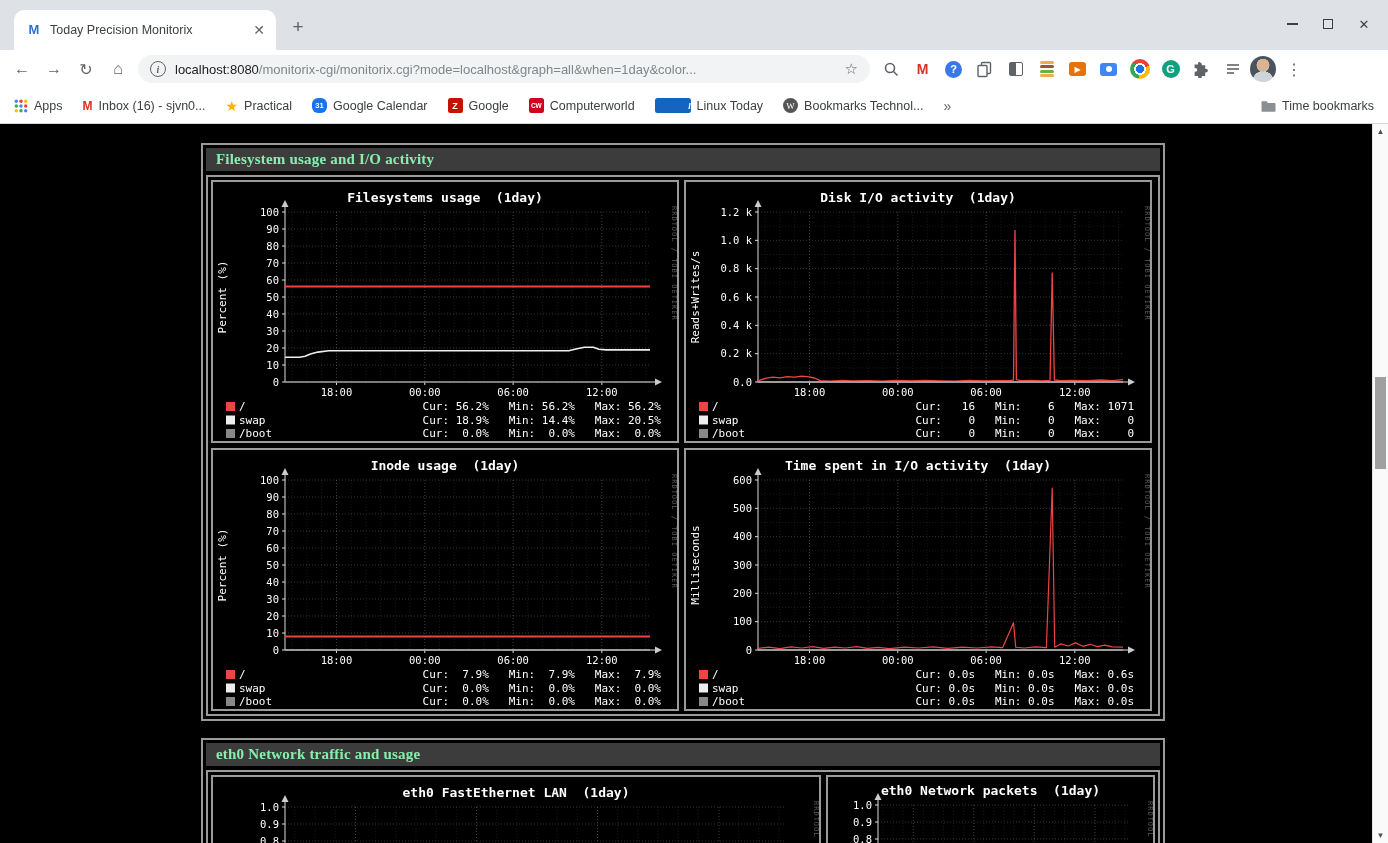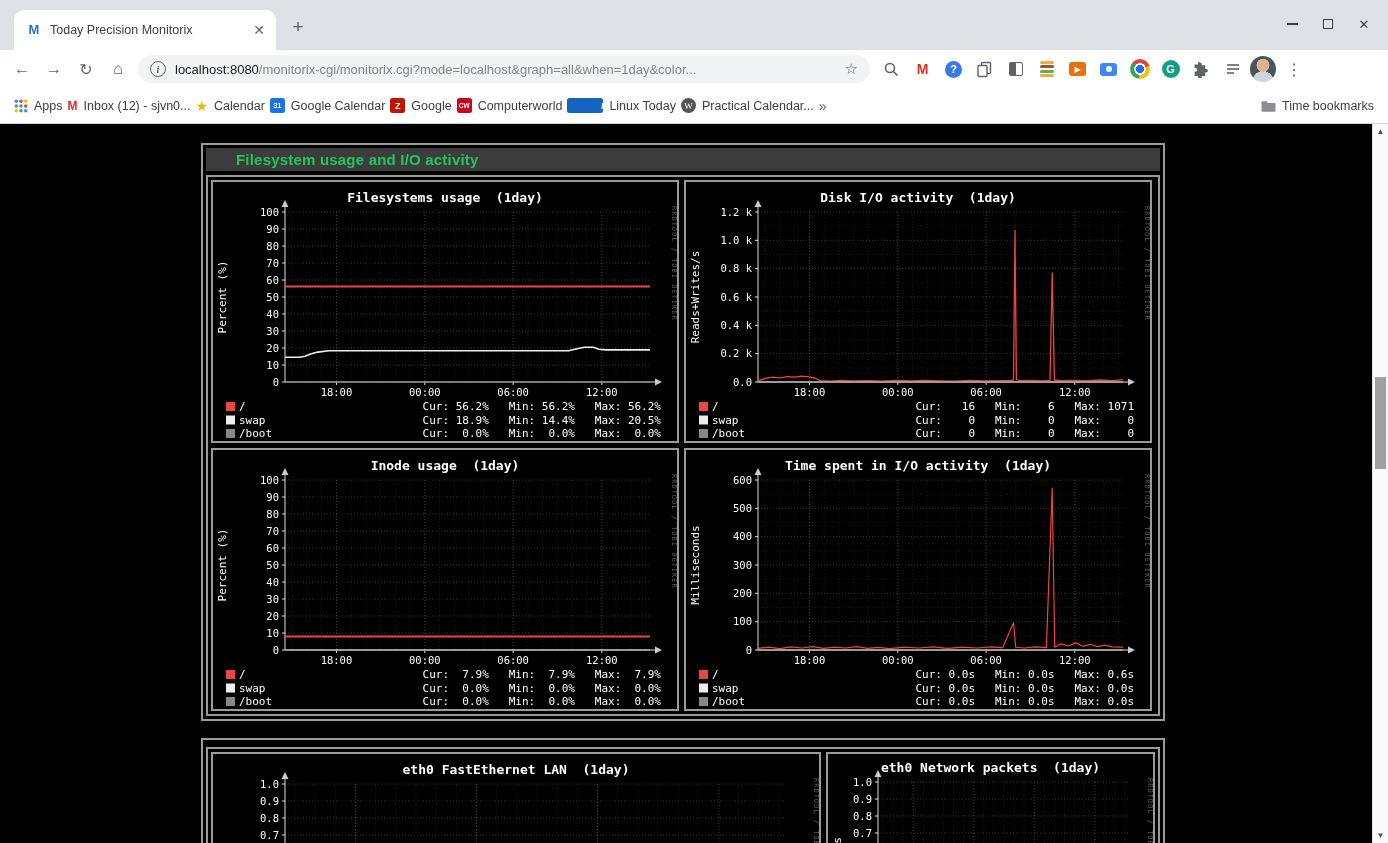--- a/index.html
+++ b/index.html
@@ -33,38 +33,38 @@
   .stack-ico i{display:block;width:14px;height:3px;border-radius:2px;}
   .s1{background:#e6b04c;}.s2{background:#a0522d;}.s3{background:#6cae45;}.s4{background:#e6b04c;}
   .cast-ico{width:17px;height:14px;background:#e8710a;border-radius:3px;display:flex;align-items:center;justify-content:center;color:#fff;font-size:8px;}
   .cam-ico{width:17px;height:13px;background:#4285f4;border-radius:3px;display:flex;align-items:center;justify-content:center;}
   .cam-ico i{display:block;width:6px;height:6px;border-radius:50%;background:#fff;}
   .chrome-ball{width:20px;height:20px;border-radius:50%;background:radial-gradient(circle at 50% 50%,#1a73e8 0 4px,#fff 4px 6px,transparent 6px),conic-gradient(from -50deg,#ea4335 0 120deg,#fbbc04 120deg 240deg,#34a853 240deg 360deg);}
   .gram-ball{width:18px;height:18px;border-radius:50%;background:#12a07f;color:#fff;font:bold 11px "Liberation Sans",sans-serif;display:flex;align-items:center;justify-content:center;}
   .avatar{width:26px;height:26px;border-radius:50%;margin-left:6px;background:radial-gradient(circle at 50% 35%,#d8b394 0 30%,transparent 31%),radial-gradient(circle at 50% 98%,#cfd4d8 0 36%,transparent 37%),#4a545e;flex:none;}
   .menu-dots{font-size:16px;color:#5f6368;margin-left:8px;width:20px;text-align:center;}
 
-  .bookmarks{height:36px;background:#fff;display:flex;align-items:center;padding:0 14px;gap:5px;font-size:12.5px;color:#3c4043;border-bottom:1px solid #d6d6d6;}
+  .bookmarks{height:36px;background:#fff;display:flex;align-items:center;padding:0 14px;gap:20px;font-size:12.5px;color:#3c4043;border-bottom:1px solid #d6d6d6;}
   .bm{display:flex;align-items:center;gap:6px;white-space:nowrap;}
   .bm-spacer{flex:1;}
   .sq-ico{width:15px;height:15px;border-radius:2.5px;color:#fff;display:flex;align-items:center;justify-content:center;flex:none;}
-  .cal{background:#1a73e8;font:bold 7.5px "Liberation Sans",sans-serif;}
+  .cal{background:#1a73e8;font:bold 7.5px "Liberation Sans",sans-serif;border-radius:6px;}
   .zd{background:#c41200;font:bold 9px "Liberation Sans",sans-serif;}
   .cw{background:#d0021b;font:bold 6.5px "Liberation Sans",sans-serif;}
   .lt{background:#1565c0;font:bold italic 8.5px "Liberation Serif",serif;padding-left:36px;}
   .wp{background:#555;border-radius:50%;font:9px "Liberation Serif",serif;}
   .star-ico{color:#f7b500;font-size:14px;line-height:14px;}
   .chev{color:#5f6368;font-size:14px;}
 
   
   .content{position:relative;width:1388px;height:719px;background:#000;overflow:hidden;}
   .section{width:964px;margin-left:201px;border:2px solid #9a9a9a;background:#000;padding:3px;}
   .sec1{margin-top:19px;}
   .sec2{margin-top:17px;}
-  .sec-header{background:#3c3c3c;color:#22c55e;font-weight:bold;font-size:15px;padding:3px 30px;letter-spacing:.2px;}
+  .sec-header{background:#3c3c3c;color:#86efac;font-weight:bold;font-size:15px;padding:3px 10px;letter-spacing:.2px;font-family:Liberation Serif, serif;}
   .charts-wrap{margin-top:4px;border:2px solid #9a9a9a;padding:3px;display:grid;gap:5px;background:#000;}
   .grid2{grid-template-columns:468px 468px;}
   .gridnet{grid-template-columns:610px 329px;}
   .chart-cell{border:2px solid #9a9a9a;background:#000;overflow:hidden;}
   svg.chart{display:block;background:#000;}
   .chart text{font-family:"DejaVu Sans Mono",monospace;}
   .ct{font-size:13px;font-weight:bold;fill:#fff;}
   .cl{font-size:11px;fill:#fff;}
   .ctick{font-size:10.5px;fill:#fff;}
   .cmark{font-size:7px;fill:#5a5a5a;letter-spacing:1px;}
@@ -180,45 +180,45 @@
         <circle cx="7" cy="7" r="1.7" fill="#4285f4"></circle>
         <circle cx="11.7" cy="7" r="1.7" fill="#ea4335"></circle>
       <circle cx="2.3" cy="11.7" r="1.7" fill="#fbbc04"></circle>
         <circle cx="7" cy="11.7" r="1.7" fill="#34a853"></circle>
         <circle cx="11.7" cy="11.7" r="1.7" fill="#4285f4"></circle>
     </svg>
     <span>Apps</span>
   </span>
   <span class="bm">
     <span class="gmail-m" style="font-size:12px">M</span>
-    <span>Inbox (12) - sjvn0...</span>
+    <span>Inbox (16) - sjvn0...</span>
   </span>
   <span class="bm">
     <span class="star-ico">★</span>
-    <span>Calendar</span>
+    <span>Practical</span>
   </span>
   <span class="bm">
     <span class="sq-ico cal">31</span>
     <span>Google Calendar</span>
   </span>
   <span class="bm">
     <span class="sq-ico zd">Z</span>
     <span>Google</span>
   </span>
   <span class="bm">
     <span class="sq-ico cw">CW</span>
     <span>Computerworld</span>
   </span>
   <span class="bm">
     <span class="sq-ico lt">lt</span>
     <span>Linux Today</span>
   </span>
   <span class="bm">
     <span class="sq-ico wp">W</span>
-    <span>Practical Calendar...</span>
+    <span>Bookmarks Technol...</span>
   </span>
   <span class="chev">»</span>
   <span class="bm-spacer"></span>
   <span class="bm">
     <svg width="16" height="14" viewBox="0 0 16 14">
         <path d="M1.5 3.2c0-.6.4-1 1-1h4l1.5 1.7h6.5c.6 0 1 .4 1 1v6.9c0 .6-.4 1-1 1h-12c-.6 0-1-.4-1-1z" fill="#8a8f94"></path>
       </svg>
     <span>Time bookmarks</span>
   </span>
 </div>
@@ -585,20 +585,21 @@
             <text x="448" y="241.5" class="cleg" text-anchor="end">Cur:&nbsp;0.0s&nbsp;&nbsp;&nbsp;Min:&nbsp;0.0s&nbsp;&nbsp;&nbsp;Max:&nbsp;0.0s</text>
             <rect x="13" y="247" width="9" height="9" fill="#888888"></rect>
             <text x="26" y="255" class="cleg" text-anchor="start">/boot</text>
             <text x="448" y="255" class="cleg" text-anchor="end">Cur:&nbsp;0.0s&nbsp;&nbsp;&nbsp;Min:&nbsp;0.0s&nbsp;&nbsp;&nbsp;Max:&nbsp;0.0s</text>
           </svg>
         </div>
     </div>
   </div>
 
   <div class="section sec2">
+    <div class="sec-header">eth0 Network traffic and usage</div>
     <div class="charts-wrap gridnet">
       <div class="chart-cell">
           <svg width="606" height="230" class="chart">
             <defs>
               <clipPath id="clip4">
                 <rect x="72" y="26" width="504" height="175"></rect>
               </clipPath>
             </defs>
             <line x1="72" y1="30" x2="572" y2="30" class="gmaj"></line>
             <line x1="69" y1="30" x2="72" y2="30" class="ax"></line>

